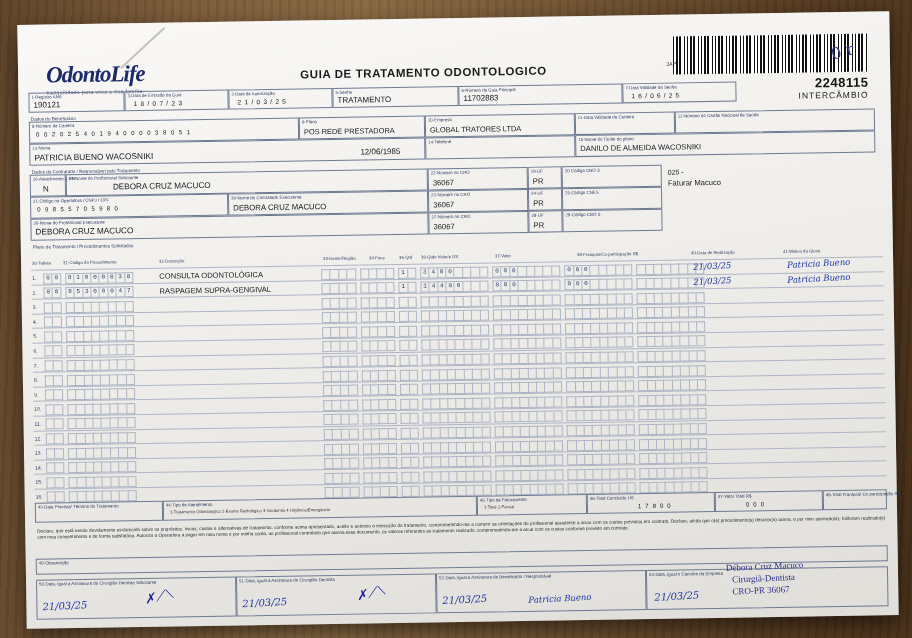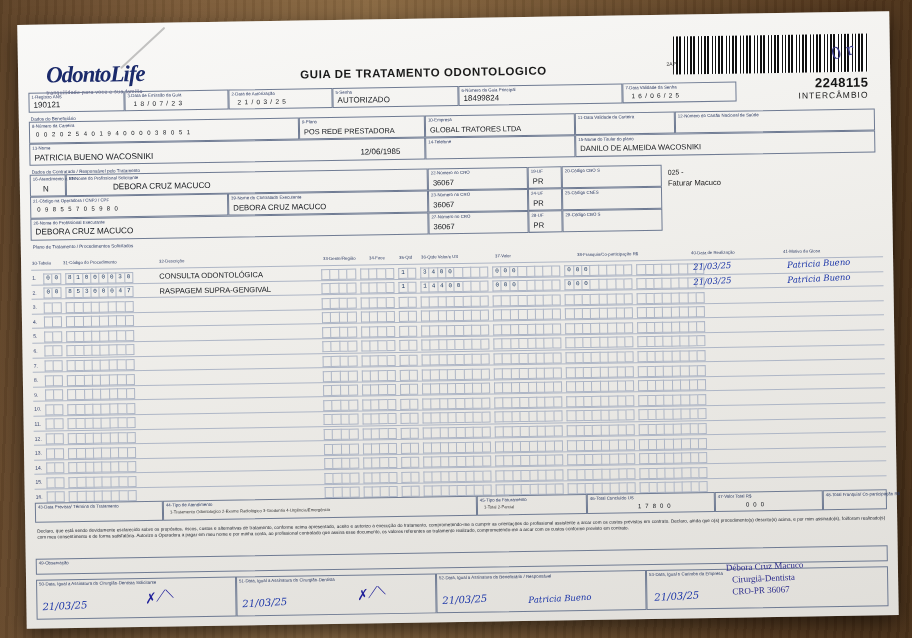--- a/index.html
+++ b/index.html
@@ -137,25 +137,25 @@
     <div class="fld" style="left:106px;top:68px;width:104px;height:20px;">
       <span class="lbl">3-Data de Emissão da Guia</span>
       <span class="val sm" style="left:8px;letter-spacing:3.3px;">18/07/23</span>
     </div>
     <div class="fld" style="left:210px;top:68px;width:104px;height:20px;">
       <span class="lbl">2-Data de Autorização</span>
       <span class="val sm" style="left:8px;letter-spacing:3.3px;">21/03/25</span>
     </div>
     <div class="fld" style="left:314px;top:68px;width:126px;height:20px;">
       <span class="lbl">5-Senha</span>
-      <span class="val">AUTORIZADO</span>
+      <span class="val">TRATAMENTO</span>
     </div>
     <div class="fld" style="left:440px;top:68px;width:164px;height:20px;">
       <span class="lbl">6-Número da Guia Principal</span>
-      <span class="val">18499824</span>
+      <span class="val">11702883</span>
     </div>
     <div class="fld" style="left:604px;top:68px;width:114px;height:20px;">
       <span class="lbl">7-Data Validade da Senha</span>
       <span class="val sm" style="left:8px;letter-spacing:3.2px;">16/06/25</span>
     </div>
 
     <div class="section" style="left:12px;top:92px;">Dados do Beneficiário</div>
     <div class="fld" style="left:10px;top:97px;width:270px;height:22px;">
       <span class="lbl">8-Número da Carteira</span>
       <span class="val sm" style="left:6px;top:9px;letter-spacing:4.6px;font-size:6px;">00202540194000038051</span>

